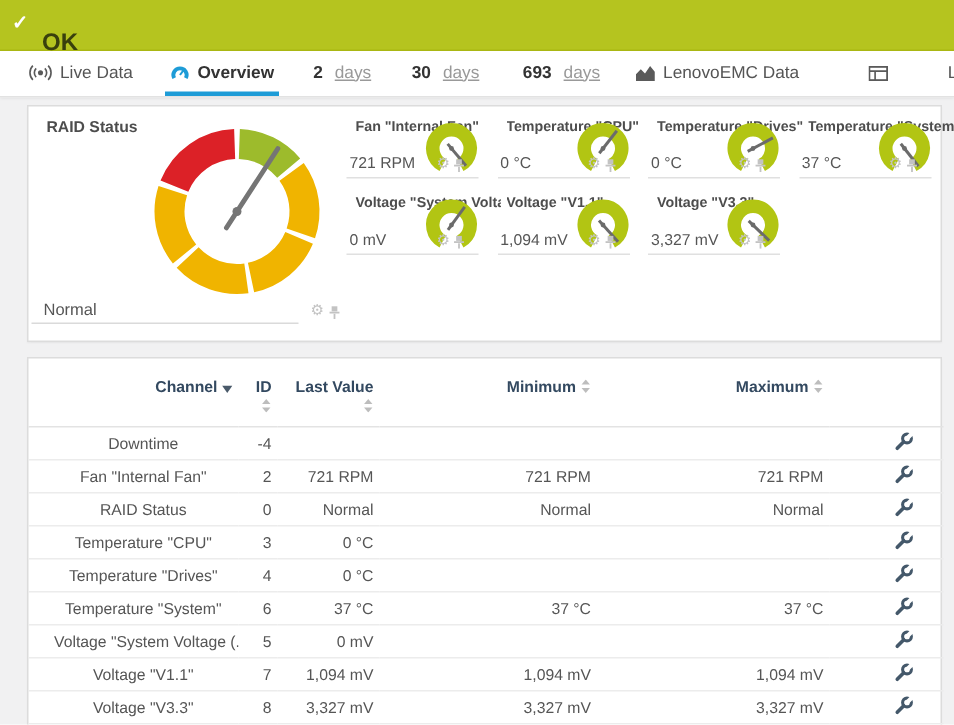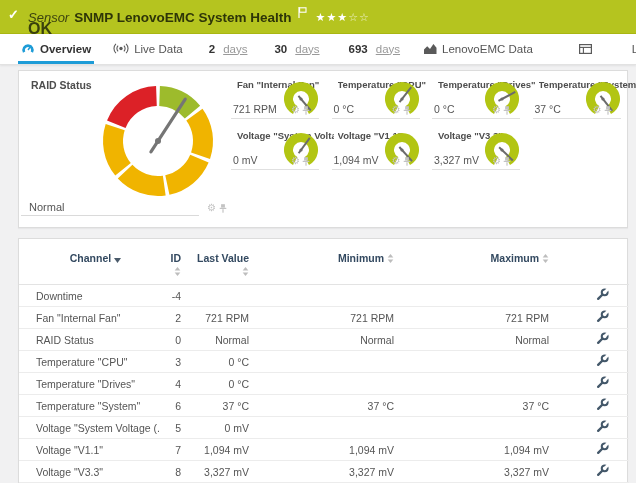--- a/index.html
+++ b/index.html
@@ -50,63 +50,57 @@
                 color: #4d4d4d; white-space: nowrap; overflow: hidden; }
   .mini-gauge { position: absolute; left: 52px; top: 4px; }
   .mini-value { position: absolute; left: 2px; bottom: 3px; font-size: 10.5px; color: #555; white-space: nowrap; }
   .mini-icons { position: absolute; right: 9px; bottom: 3px; display: flex; gap: 2px; align-items: center; z-index: 2; }
 
   
   #table-panel { left: 18px; top: 238px; width: 610px; height: 258px; }
   #channels-table { border-collapse: collapse; width: 100%; table-layout: fixed; }
   #channels-table th { vertical-align: top; padding: 13px 4px 6px 4px; font-size: 10.5px; font-weight: bold;
                        color: #334960; text-align: right; border-bottom: 1px solid #e3e3e3; line-height: 13px; }
-  #channels-table th.col-channel { text-align: center; padding-left: 17px; }
+  #channels-table th.col-channel { text-align: right; padding-left: 17px; }
   #channels-table th.col-actions { padding: 0; }
   #channels-table td { font-size: 10.5px; color: #555; text-align: right; height: 22px;
                        padding: 0 4px 0 0; border-bottom: 1px solid #ececec; white-space: nowrap; overflow: hidden; }
-  #channels-table td.col-channel { text-align: left; padding-left: 17px; }
+  #channels-table td.col-channel { text-align: center; padding-left: 17px; }
   #channels-table td.col-actions { text-align: right; padding-right: 20px; }
   .sort-icon { margin-left: 3px; vertical-align: -1px; }
   .wrench { display: inline-flex; cursor: pointer; }
 </style>
 </head>
 <body>
 
 <div id="page">
 
   <div id="banner">
     <span class="check">✓</span>
-    <div class="line1">
-      <span class="kind">Sensor</span><span class="title">SNMP LenovoEMC System Health</span><span class="flag" id="flag-slot"><svg width="9" height="11" viewBox="0 0 9 11">
-            <line x1="1" y1="0" x2="1" y2="11" stroke="#fff" stroke-width="1.2"></line>
-            <rect x="1.6" y="0.8" width="6.4" height="4.4" fill="none" stroke="#fff" stroke-width="1.1"></rect>
-          </svg></span><span id="stars"><span class="star">★</span><span class="star">★</span><span class="star">★</span><span class="star empty">☆</span><span class="star empty">☆</span></span>
-    </div>
     <div class="status">OK</div>
   </div>
 
   <div id="tabbar">
+      <div class="tab" style="margin-left: 16px;">
+        <span class="tab-icon">
+          <svg width="16" height="11" viewBox="0 0 16 11">
+            <circle cx="8" cy="5.5" r="1.7" fill="#5a5a5a"></circle>
+            <path d="M5.1 2.6a4.1 4.1 0 0 0 0 5.8M10.9 2.6a4.1 4.1 0 0 1 0 5.8M2.9 0.8a6.7 6.7 0 0 0 0 9.4M13.1 0.8a6.7 6.7 0 0 1 0 9.4" fill="none" stroke="#5a5a5a" stroke-width="1.1"></path>
+          </svg>
+        </span>
+        <span>Live Data</span>
+      </div>
       <div class="tab active" style="margin-left: 18px;">
         <span class="tab-icon">
           <svg width="14" height="12" viewBox="0 0 14 12">
             <path d="M3.12 9.07A4.4 4.4 0 1 1 10.88 9.07" fill="none" stroke="#1e9cd7" stroke-width="2.6"></path>
             <line x1="7" y1="7" x2="10.3" y2="2.5" stroke="#1e9cd7" stroke-width="1.4"></line>
           </svg>
         </span>
         <span>Overview</span>
-      </div>
-      <div class="tab" style="margin-left: 16px;">
-        <span class="tab-icon">
-          <svg width="16" height="11" viewBox="0 0 16 11">
-            <circle cx="8" cy="5.5" r="1.7" fill="#5a5a5a"></circle>
-            <path d="M5.1 2.6a4.1 4.1 0 0 0 0 5.8M10.9 2.6a4.1 4.1 0 0 1 0 5.8M2.9 0.8a6.7 6.7 0 0 0 0 9.4M13.1 0.8a6.7 6.7 0 0 1 0 9.4" fill="none" stroke="#5a5a5a" stroke-width="1.1"></path>
-          </svg>
-        </span>
-        <span>Live Data</span>
       </div>
       <div class="tab" style="margin-left: 20px;">
         <span class="num">2</span>
         <span class="days">days</span>
       </div>
       <div class="tab" style="margin-left: 21px;">
         <span class="num">30</span>
         <span class="days">days</span>
       </div>
       <div class="tab" style="margin-left: 23px;">

